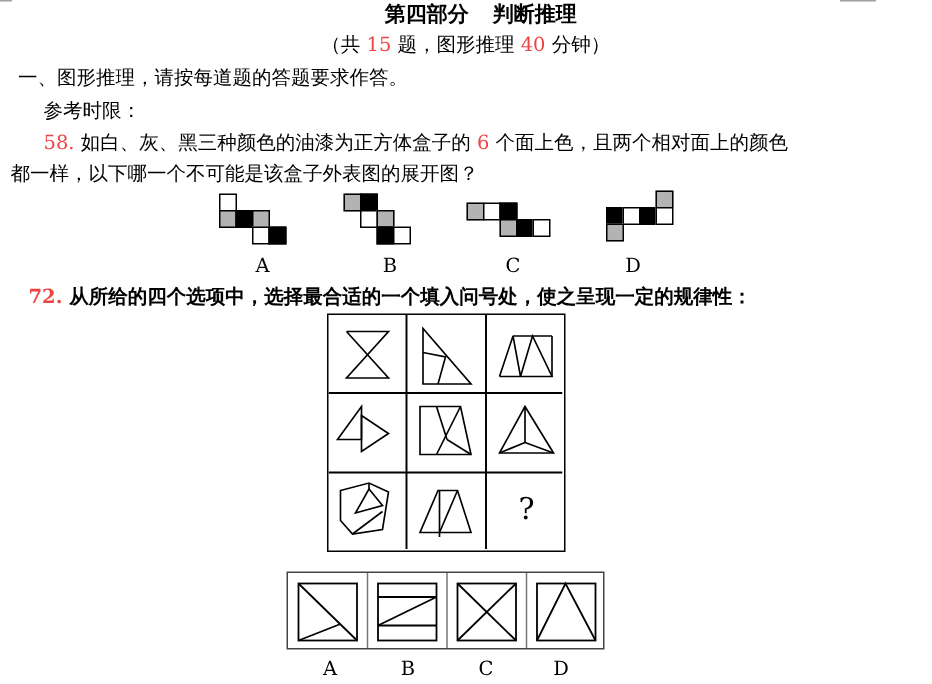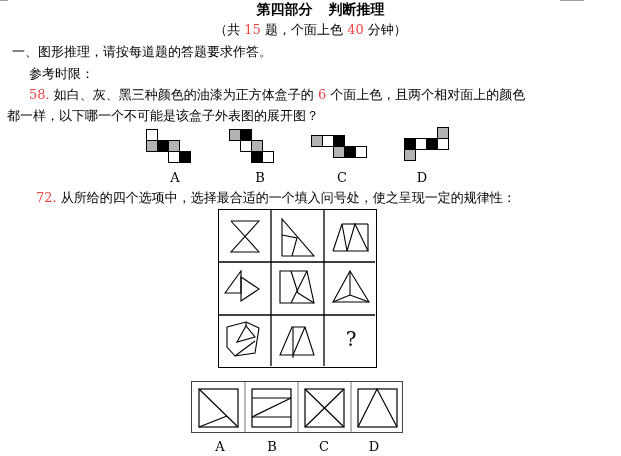--- a/index.html
+++ b/index.html
@@ -13,21 +13,21 @@
   .topbar-r { left:560px; top:0; width:24px; height:1px; background:#a0a0a0; }
   .title { left:0; width:621px; top:1px; text-align:center; font-size:14px; font-weight:bold; letter-spacing:0px;padding-left:10px; }
   .title .gap { display:inline-block; width:16px; }
   .subtitle { left:0; width:621px; top:21px; text-align:center; font-size:13px; }
   .line { font-size:13px; white-space:nowrap; }
   .num { color:#ef4444; }
   .l1 { left:12px; top:43px; }
   .l2 { left:29px; top:65px; }
   .l3 { left:29px; top:86px; }
   .l4 { left:7px; top:107px; }
-  .l5 { left:36px; top:189px; }
+  .l5 { left:19px; top:189px;font-weight:bold; }
   .net { position:absolute; }
   .net .sq { position:absolute; width:10px; height:10px; box-sizing:border-box; border:1px solid #000; }
   .sq.w { background:#fff; }
   .sq.g { background:#b3b3b3; }
   .sq.k { background:#000; }
   .optlabel { position:absolute; font-size:13px; text-align:center; width:20px; }
   .grid { left:218px; top:209px; width:159px; height:159px; border:1.5px solid #000; box-sizing:border-box; }
   .opts { left:191px; top:381px; width:212px; height:52px; border:1px solid #444; box-sizing:border-box; }
   svg { display:block; }
   .ans-label { position:absolute; top:439px; font-size:13px; width:20px; text-align:center; }
@@ -35,21 +35,21 @@
 </head>
 <body>
 
 <div class="abs topbar-l"></div>
 <div class="abs topbar-r"></div>
 
 <div class="abs title">
   <span>第四部分</span><span class="gap"></span><span>判断推理</span>
 </div>
 <div class="abs subtitle">
-  <span>（共 </span><span class="num">15</span><span> 题，个面上色 </span><span class="num">40</span><span> 分钟）</span>
+  <span>（共 </span><span class="num">15</span><span> 题，图形推理 </span><span class="num">40</span><span> 分钟）</span>
 </div>
 
 <div class="abs line l1">一、图形推理，请按每道题的答题要求作答。</div>
 <div class="abs line l2">参考时限：</div>
 
 <div class="abs line l3">
   <span class="num">58.</span><span> 如白、灰、黑三种颜色的油漆为正方体盒子的 </span><span class="num">6</span><span> 个面上色，且两个相对面上的颜色</span>
 </div>
 <div class="abs line l4">都一样，以下哪一个不可能是该盒子外表图的展开图？</div>
 

